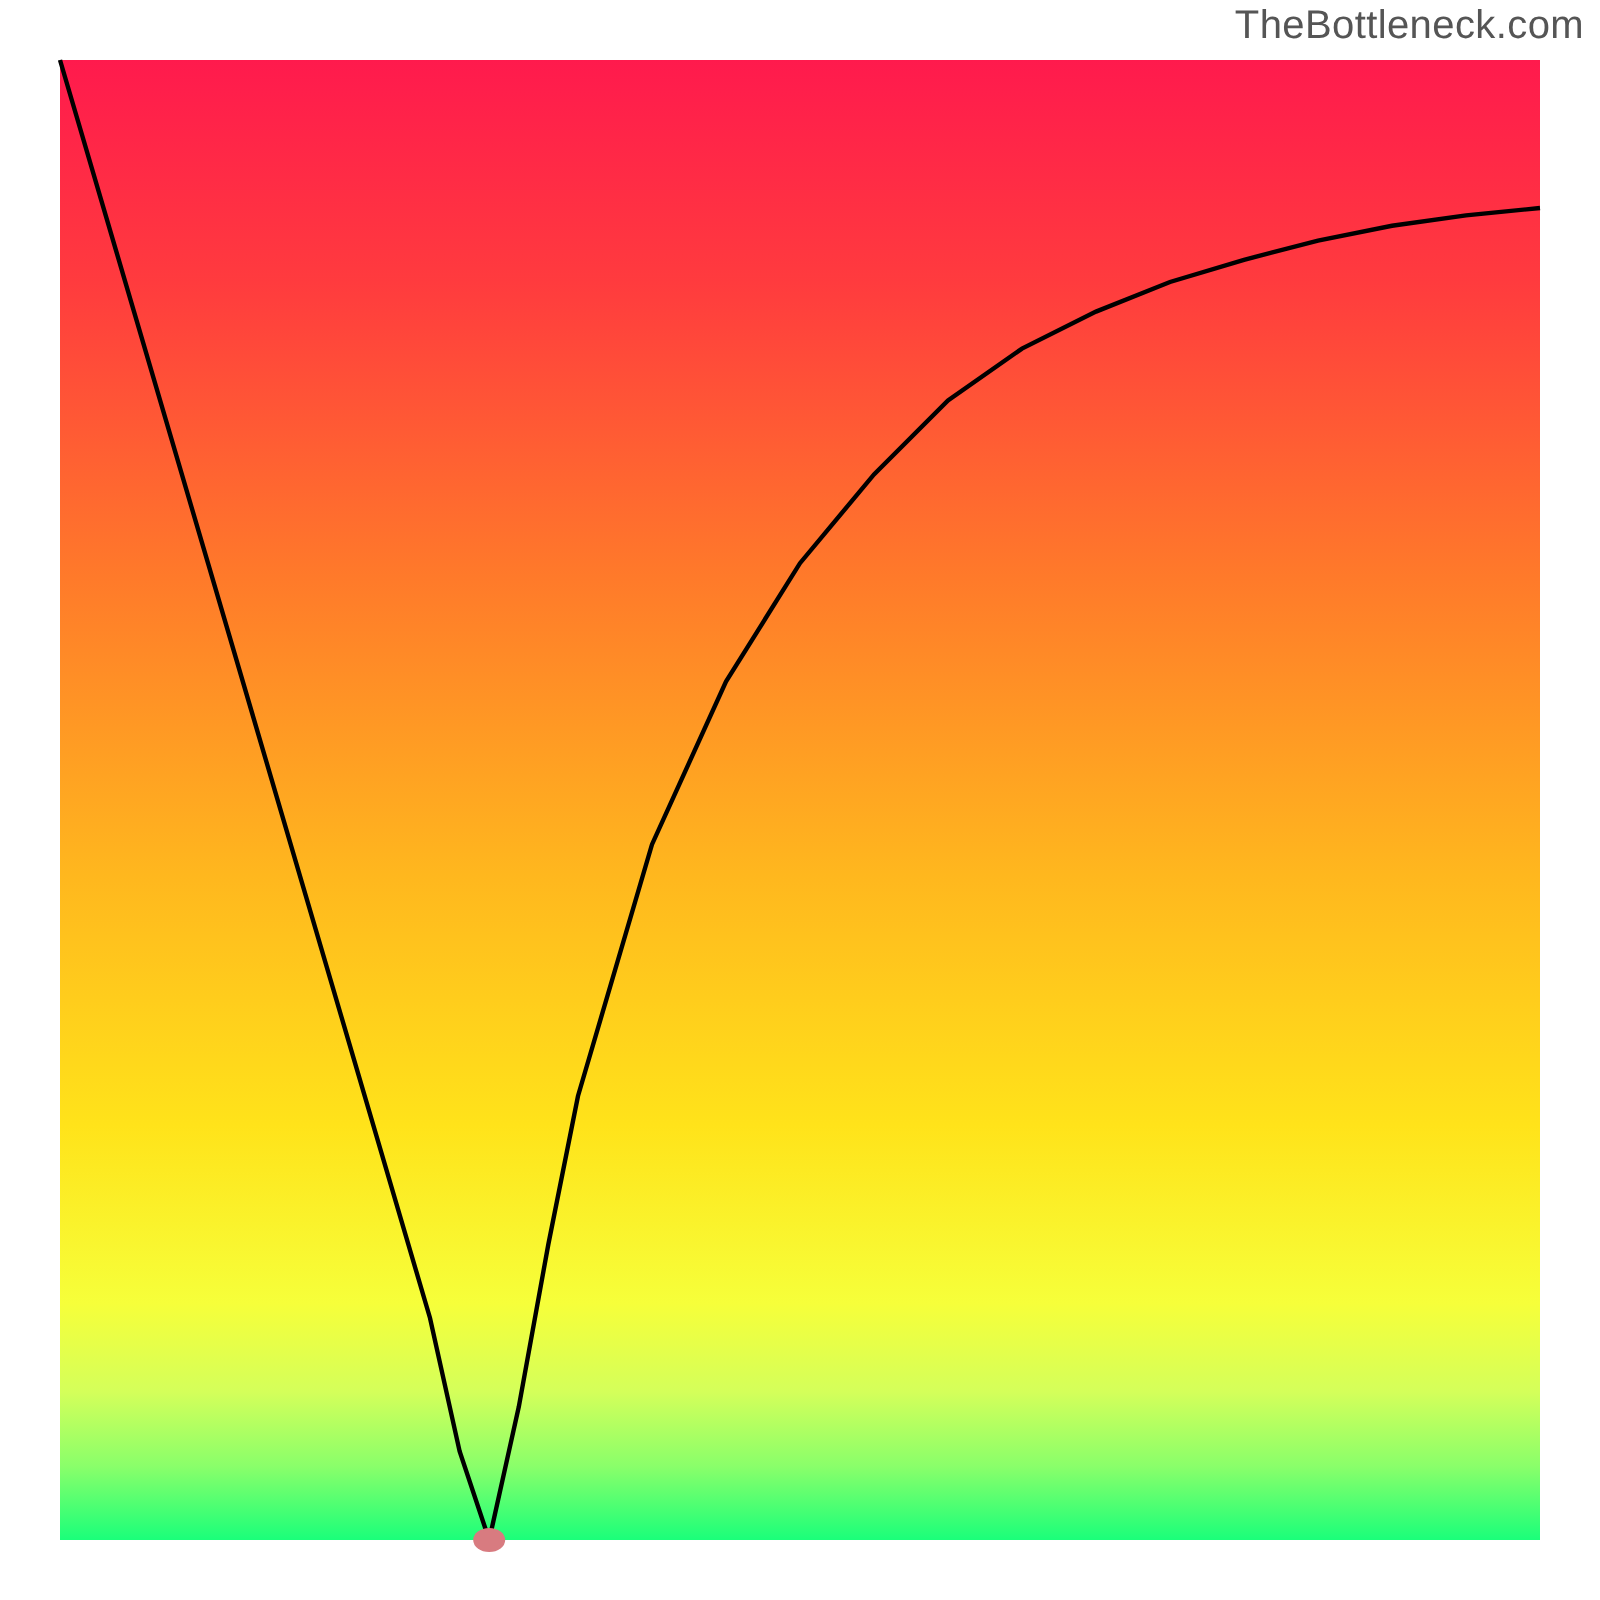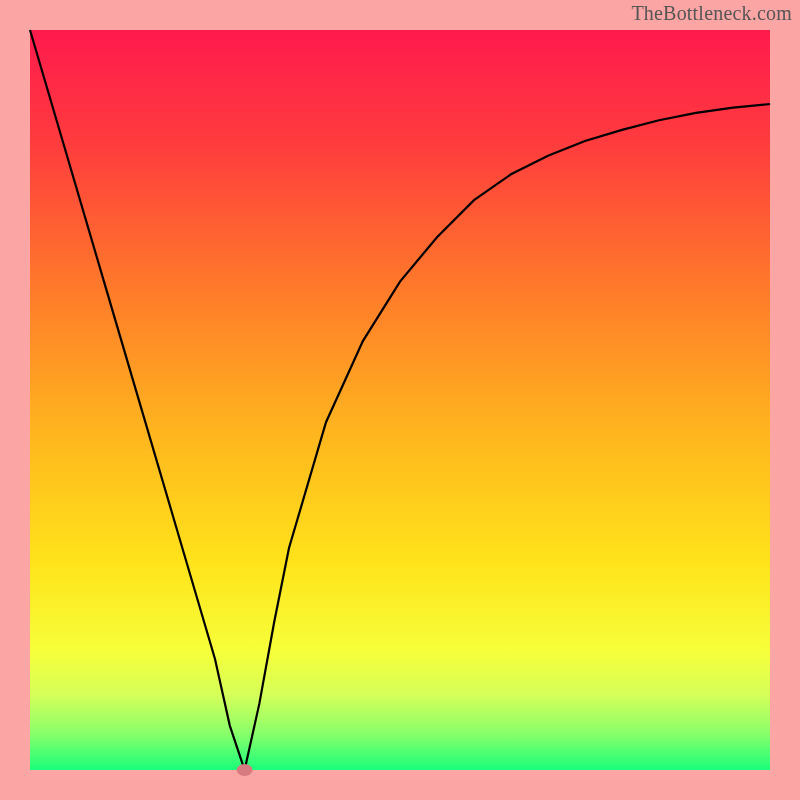--- a/index.html
+++ b/index.html
@@ -8,22 +8,21 @@
     width: 800px;
     height: 800px;
     overflow: hidden;
     font-family: Arial, Helvetica, sans-serif;
     background: #000;
   }
   .canvas-wrap {
     position: relative;
     width: 800px;
     height: 800px;
-    background: #fca5a5;
-    font-family: Liberation Serif, serif;
+    background: #ffffff;
   }
   svg {
     display: block;
   }
   .watermark {
     position: absolute;
     top: 2px;
     right: 8px;
     color: #555;
     font-size: 20px;

